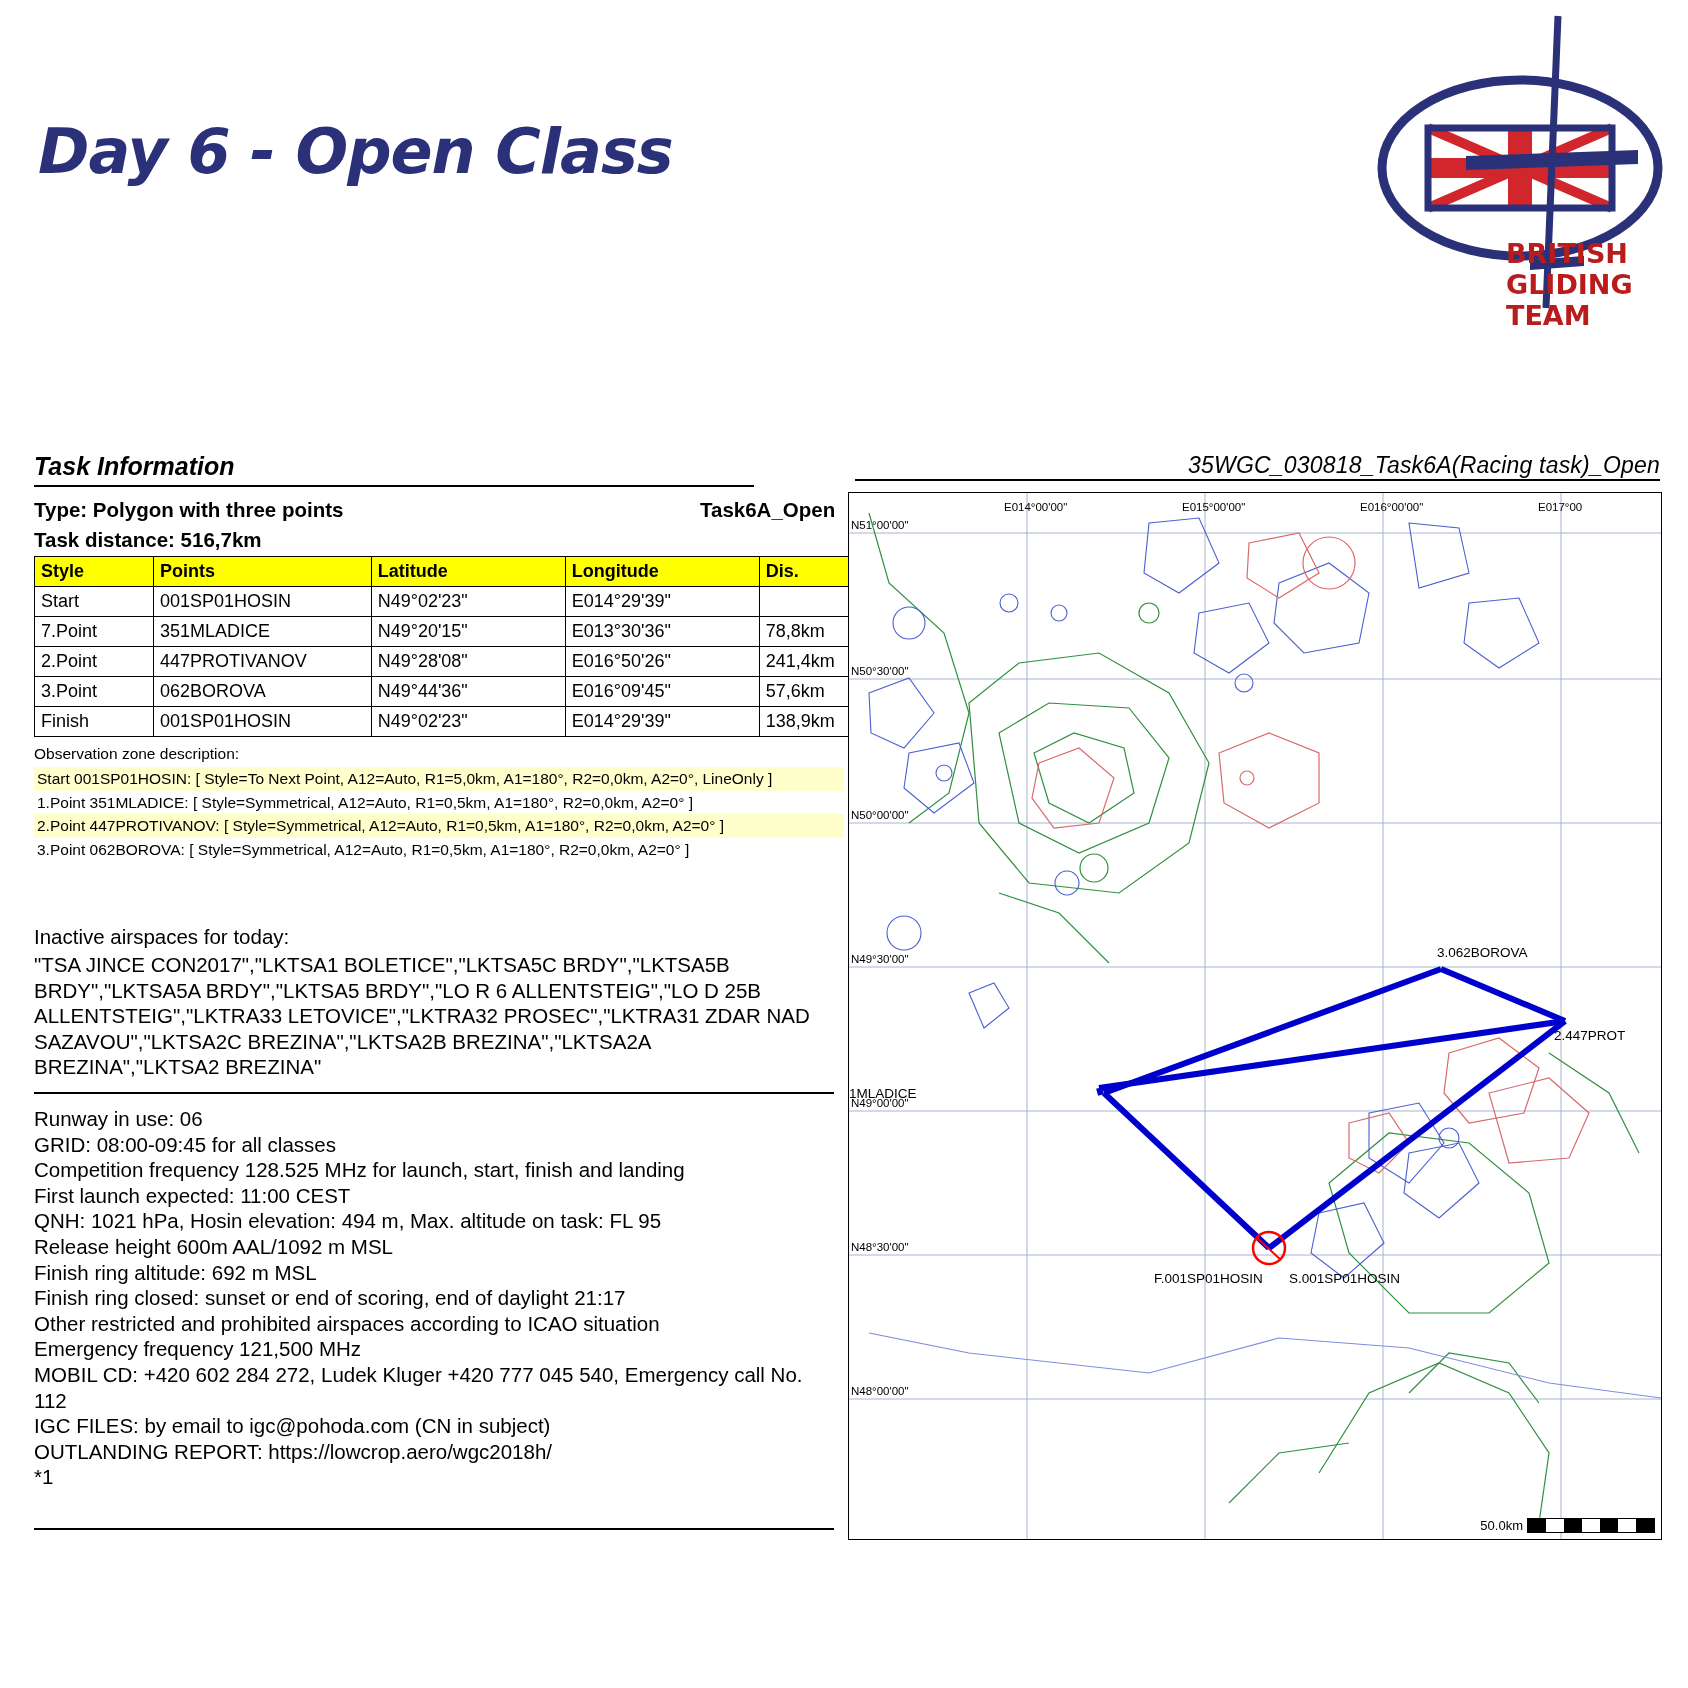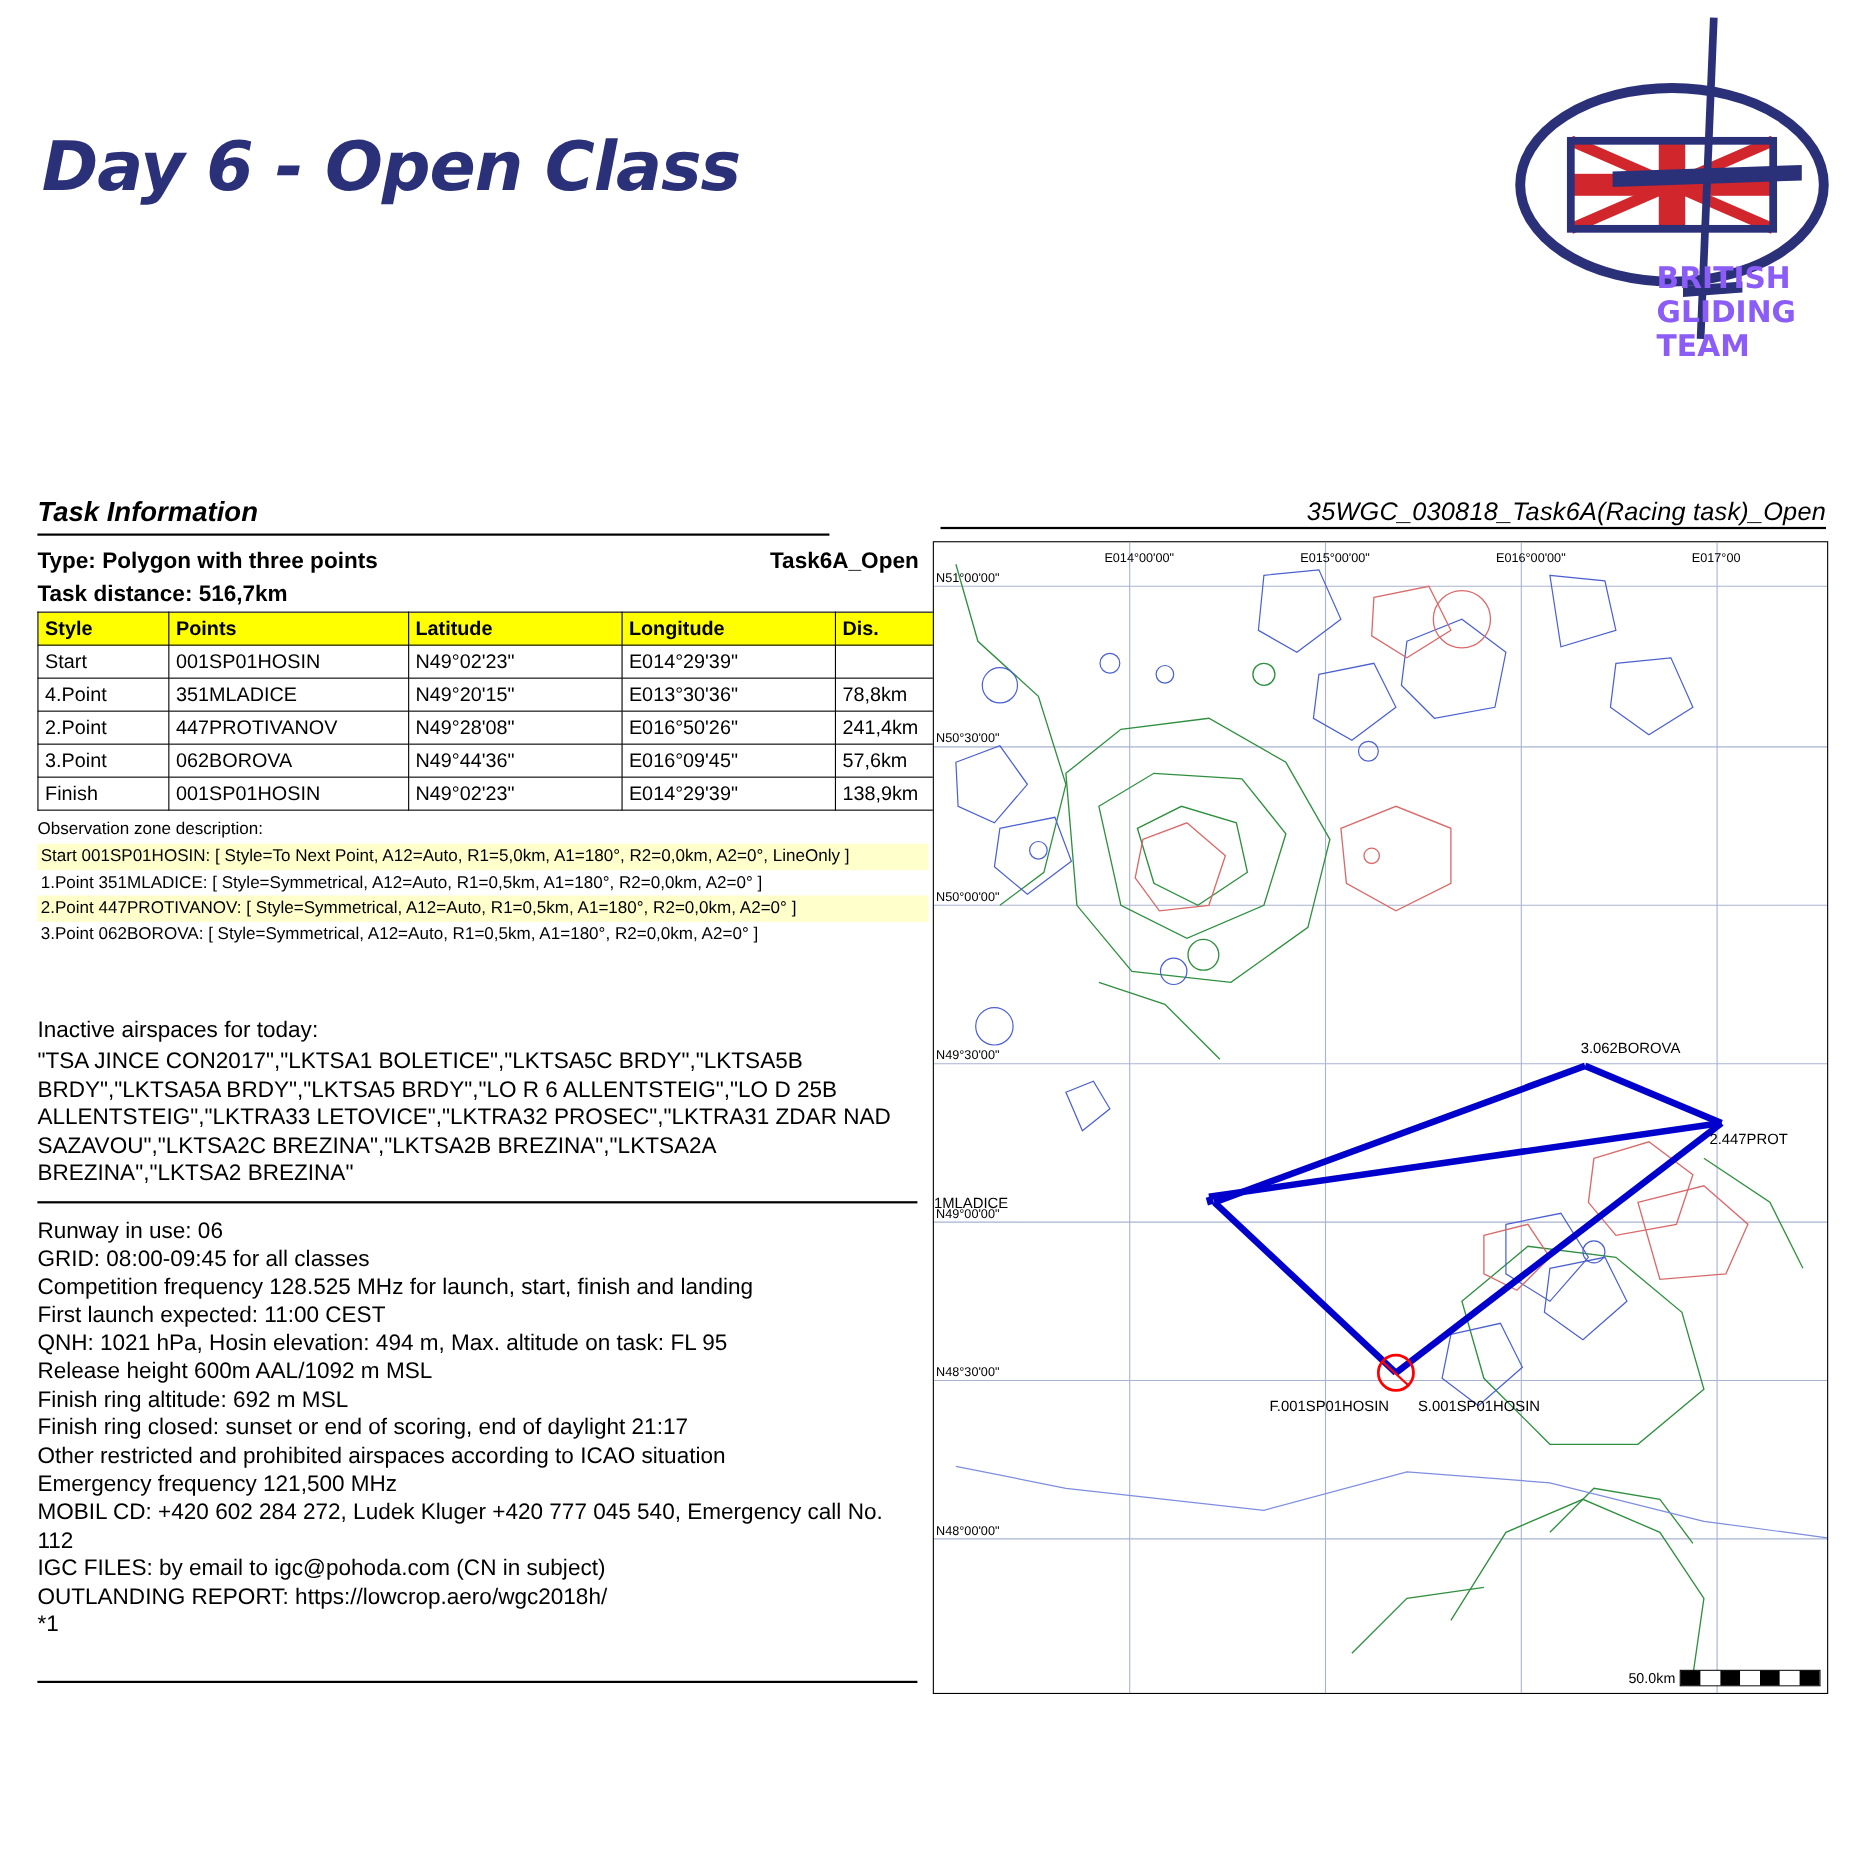--- a/index.html
+++ b/index.html
@@ -19,21 +19,21 @@
     font-family:"DejaVu Sans", sans-serif;
     font-weight:bold;font-style:italic;
     font-size:62px;letter-spacing:-1px;
     color:#2b3179;
   }
   .logo{position:absolute;right:18px;top:8px;width:300px;height:330px;}
   .logo-text{
     position:absolute;right:22px;top:238px;
     font-family:"DejaVu Sans", sans-serif;
     font-weight:bold;font-size:27px;line-height:31px;
-    color:#8b5cf6;text-align:left;width:160px;
+    color:#b91c1c;text-align:left;width:160px;
   }
 
   
   .task-info-head{
     position:absolute;left:34px;top:452px;width:720px;
     font-weight:bold;font-style:italic;font-size:25px;
     color:#000;border-bottom:2px solid #000;padding-bottom:4px;
   }
   .map-head{
     position:absolute;left:855px;top:452px;width:805px;
@@ -141,21 +141,21 @@
     <tbody>
       <tr>
         <td>Start</td>
         <td>001SP01HOSIN</td>
         <td>N49°02'23"</td>
         <td>E014°29'39"</td>
         <td></td>
         <td></td>
       </tr>
       <tr>
-        <td>4.Point</td>
+        <td>7.Point</td>
         <td>351MLADICE</td>
         <td>N49°20'15"</td>
         <td>E013°30'36"</td>
         <td>78,8km</td>
         <td>295°</td>
       </tr>
       <tr>
         <td>2.Point</td>
         <td>447PROTIVANOV</td>
         <td>N49°28'08"</td>

